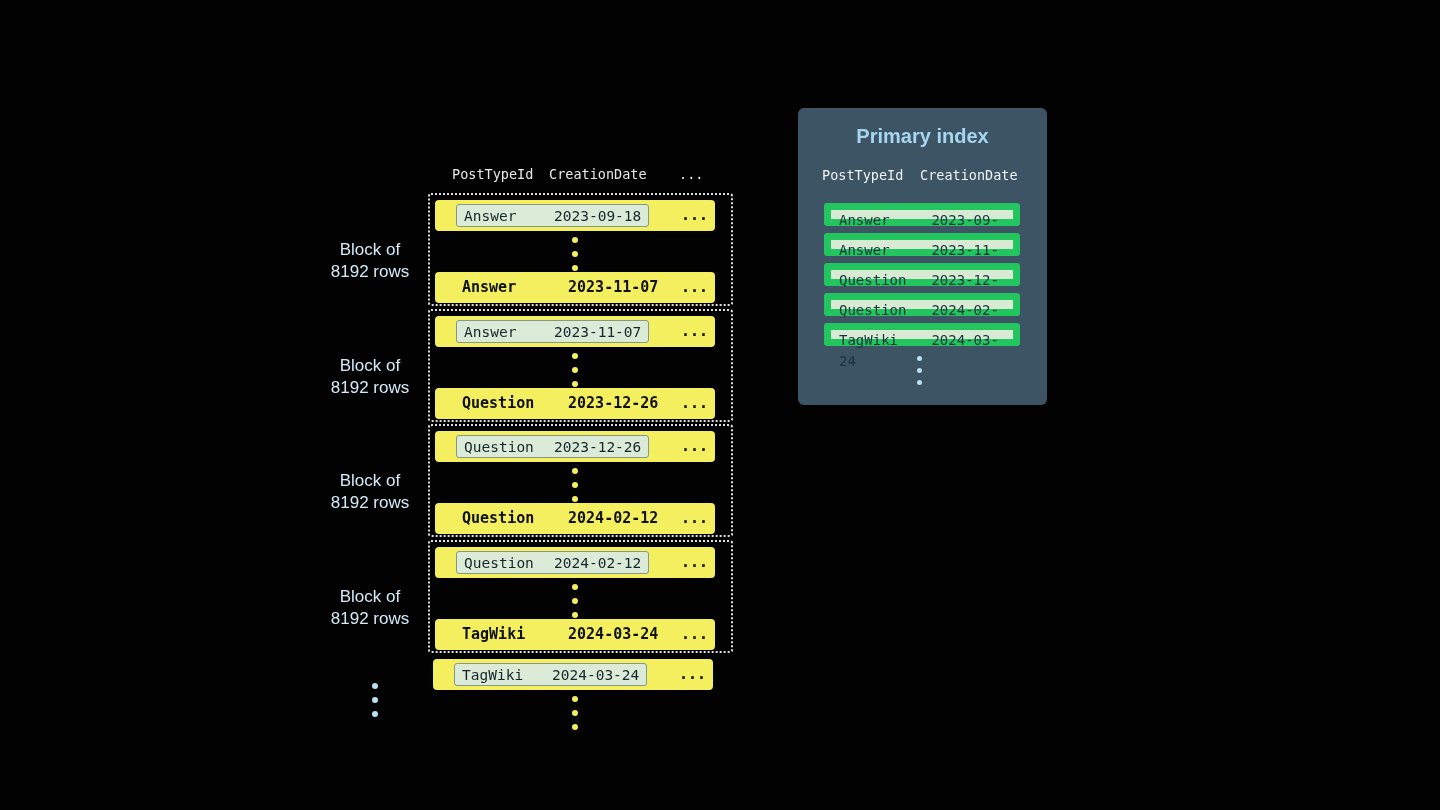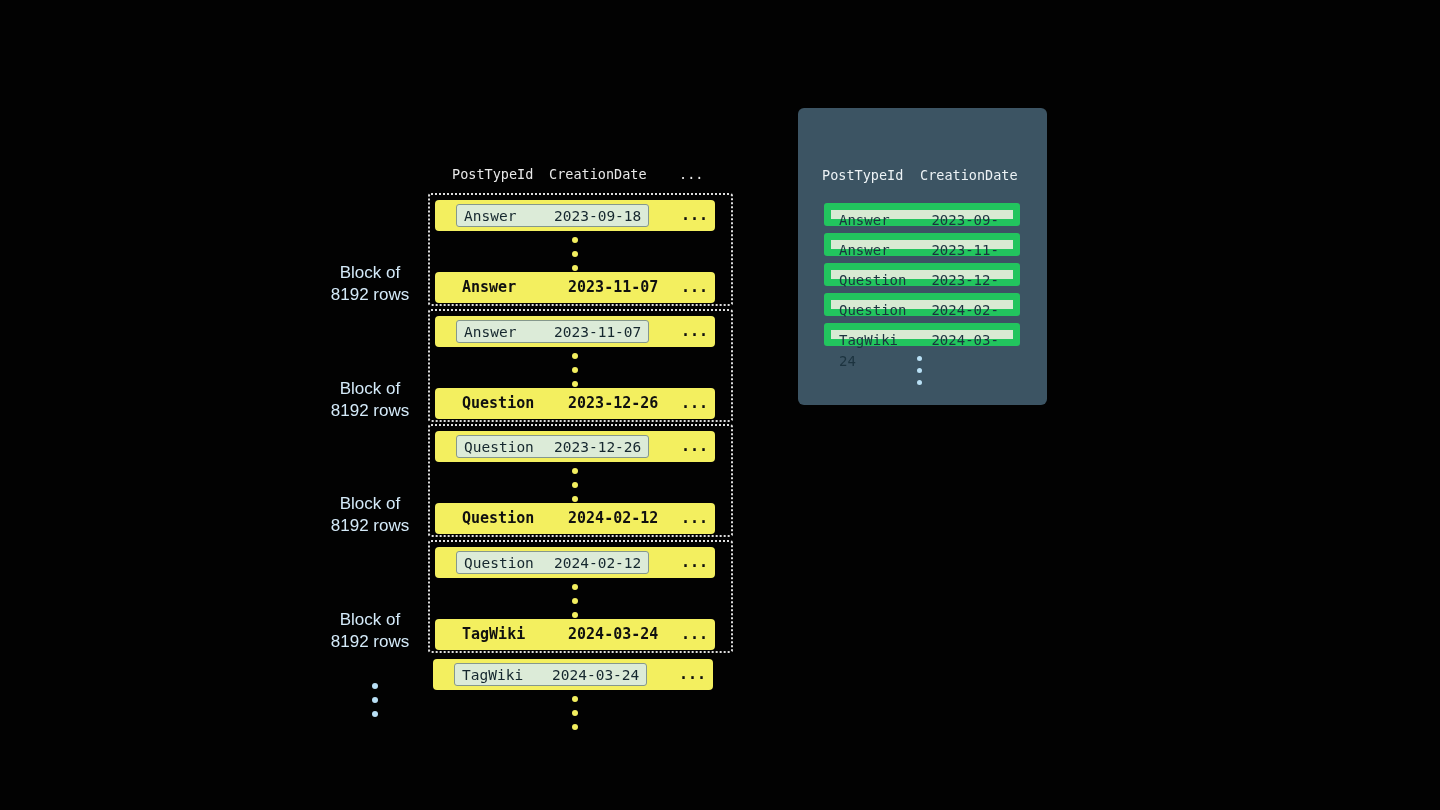--- a/index.html
+++ b/index.html
@@ -28,21 +28,21 @@
   .row .more { position:absolute; left:246px; top:0; line-height:31px;
                color:#101010; font-weight:bold; font-size:15px; }
   .hl { position:absolute; left:21px; top:4px; height:23px; display:flex; align-items:center;
         background:#dcebd8; border:1px solid #85988d; border-radius:3px; padding:0 7px;
         font-size:14.5px; color:#15272e; }
   .hl .t { display:inline-block; width:90px; }
 
   .row.standalone { left:433px; top:659px; }
 
   .block-label { position:absolute; left:300px; width:140px; text-align:center;
-                 color:#d4eaf9; font-size:17px; line-height:21.5px;margin-top:23px; }
+                 color:#d4eaf9; font-size:17px; line-height:21.5px; }
   .bl0 { top:239px; } .bl1 { top:355px; } .bl2 { top:470px; } .bl3 { top:586px; }
 
   
   .dots { position:absolute; display:flex; flex-direction:column; align-items:center; gap:8px; }
   .dots i { width:6px; height:6px; border-radius:50%; display:block; }
   .dots.yellow i { background:#f3ef5f; }
   .dots.blue i { background:#b9e0f5; }
   .block .dots { left:142px; top:42px; }
   .trail-dots { left:572px; top:696px; }
   .left-dots { left:372px; top:683px; }
@@ -183,20 +183,21 @@
     <span>8192 rows</span>
   </div>
 
   <div class="dots blue left-dots">
       <i></i>
       <i></i>
       <i></i>
     </div>
 
   <div class="index-panel">
+    <div class="ix-title">Primary index</div>
     <span class="ix-header ix-h0">PostTypeId</span>
     <span class="ix-header ix-h1">CreationDate</span>
 
     <div class="ix-row ir0">
       <span class="t">Answer</span>
       <span class="d">2023-09-18</span>
     </div>
     <div class="ix-row ir1">
       <span class="t">Answer</span>
       <span class="d">2023-11-07</span>

